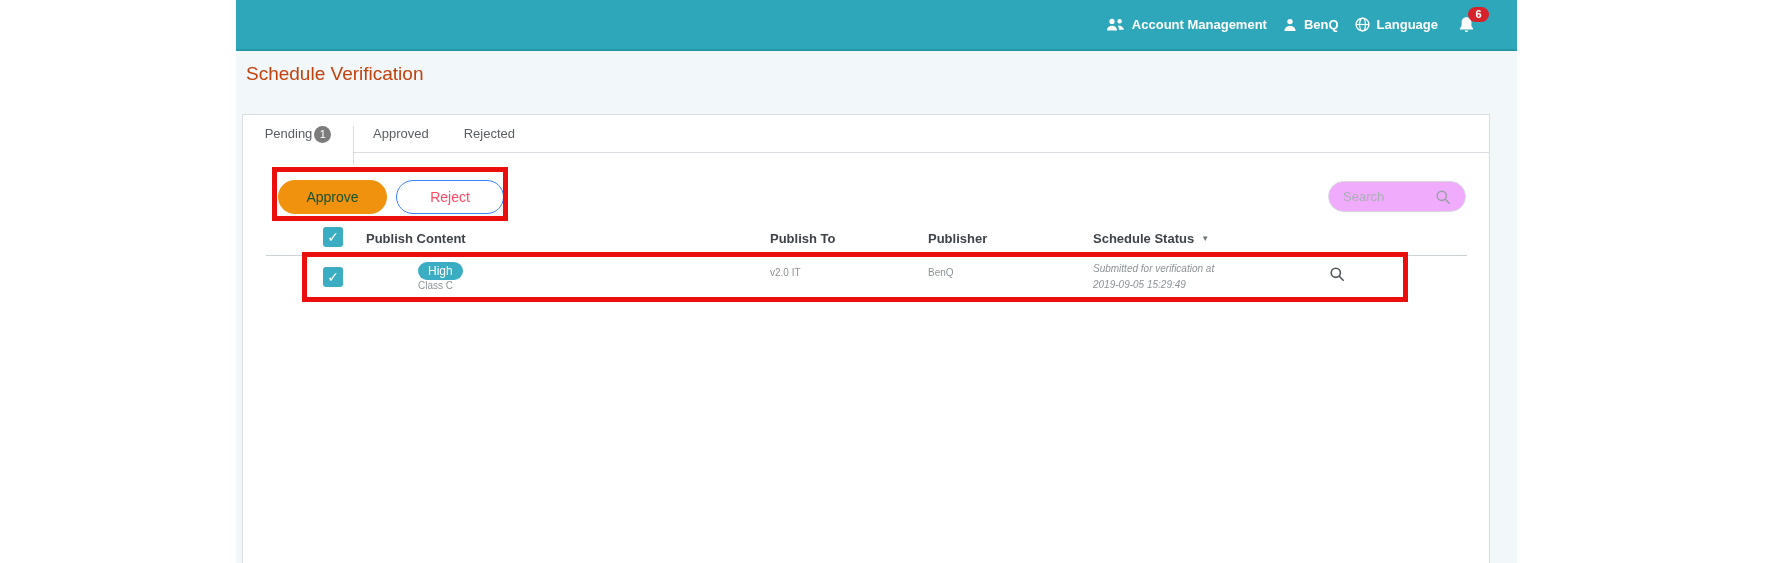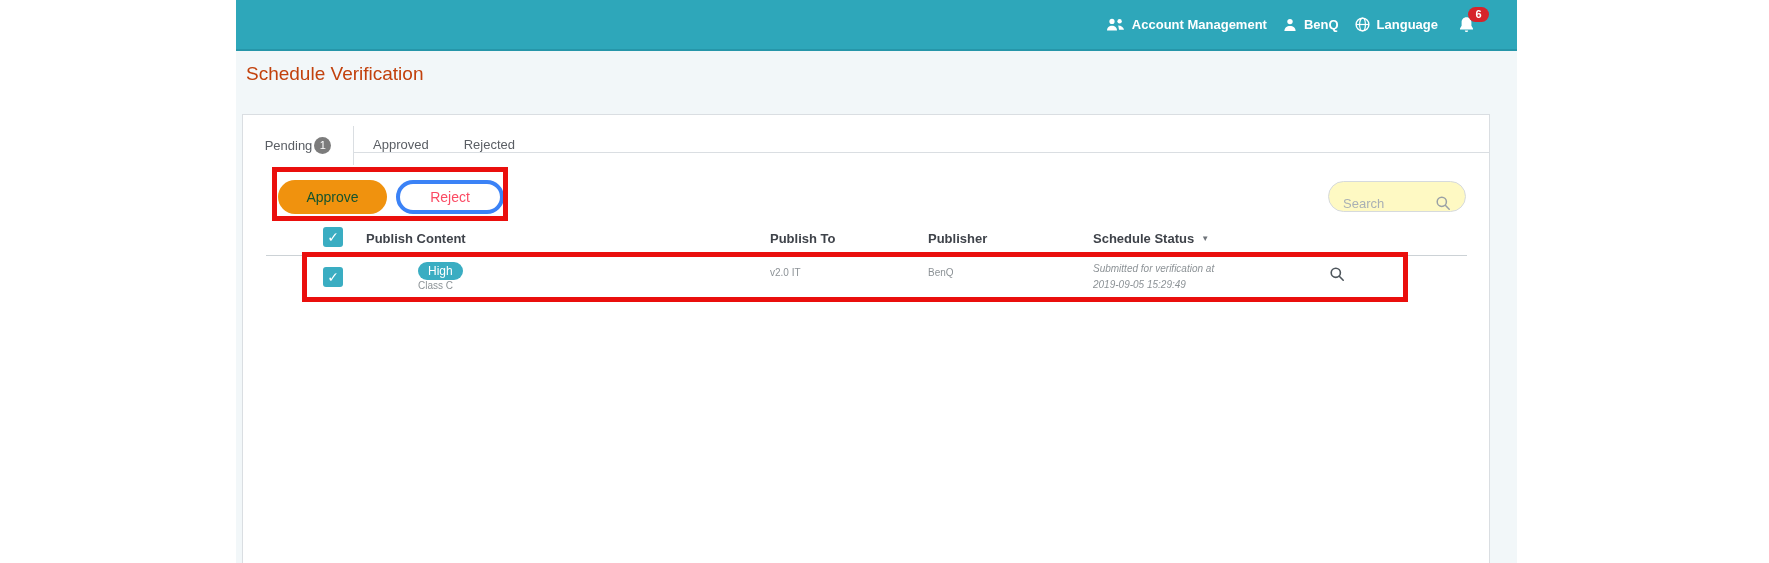--- a/index.html
+++ b/index.html
@@ -24,41 +24,41 @@
   
   #page-title { left:246px; top:63px; font-size:19px; color:#c2410c; }
 
   
   #card { left:242px; top:114px; width:1248px; height:449px; background:#fff;
           border:1px solid #dadee2; border-bottom:none; }
 
   
   #tabs { position:relative; height:38px; border-bottom:1px solid #dadee2;
           display:flex; align-items:center; font-size:13px; color:#5a5e64; }
-  .tab { display:flex; align-items:center; justify-content:center; height:38px;
+  .tab { display:flex; justify-content:center; height:38px;
          cursor:pointer;margin-top:22px; }
   .tab.active { width:111px; border-right:1px solid #dadee2; background:#fff;
                 height:39px; margin-bottom:-1px; }
   .tab.plain { padding:0 16px; margin-left:3px; }
   .tab-badge { display:inline-block; width:17px; height:17px; border-radius:50%;
                background:#7c7c7c; color:#fff; font-size:11px; line-height:17px;
                text-align:center; margin-left:2px; }
 
   
   #approve-btn { left:278px; top:180px; width:109px; height:34px; border-radius:17px;
                  background:#f0920e; color:#14532d; font-size:14px; border:none;
                  cursor:pointer; font-family:inherit; }
   #reject-btn { left:396px; top:180px; width:108px; height:34px; border-radius:17px;
                 background:#fff; color:#fb4a63; font-size:14px;
-                border:4px solid #3b82f6; cursor:pointer; font-family:inherit; }
+                border:1px solid #3b82f6; cursor:pointer; font-family:inherit; }
 
   
   #search-box { left:1328px; top:181px; width:138px; height:31px; border-radius:16px;
-                border:1px solid #d6dadd; background:#fef9c3; display:flex;
-                align-items:flex-end; padding:0 10px 0 14px; }
+                border:1px solid #d6dadd; background:#f0abfc; display:flex;
+                align-items:center; padding:0 10px 0 14px; }
   #search-box input { border:none; outline:none; width:92px; font-size:13px;
                       color:#555; font-family:inherit; background:transparent; }
   #search-box input::placeholder { color:#a9b0b5; }
 
   
   .checkbox { width:20px; height:20px; background:#3aadc2; border-radius:3px;
               color:#fff; font-size:14px; line-height:20px; text-align:center;
               cursor:pointer; }
   .th { font-size:13px; font-weight:bold; color:#3f434a; white-space:nowrap; }
   #header-divider { left:266px; top:255px; width:1201px; height:1px; background:#ccd2d6; }

